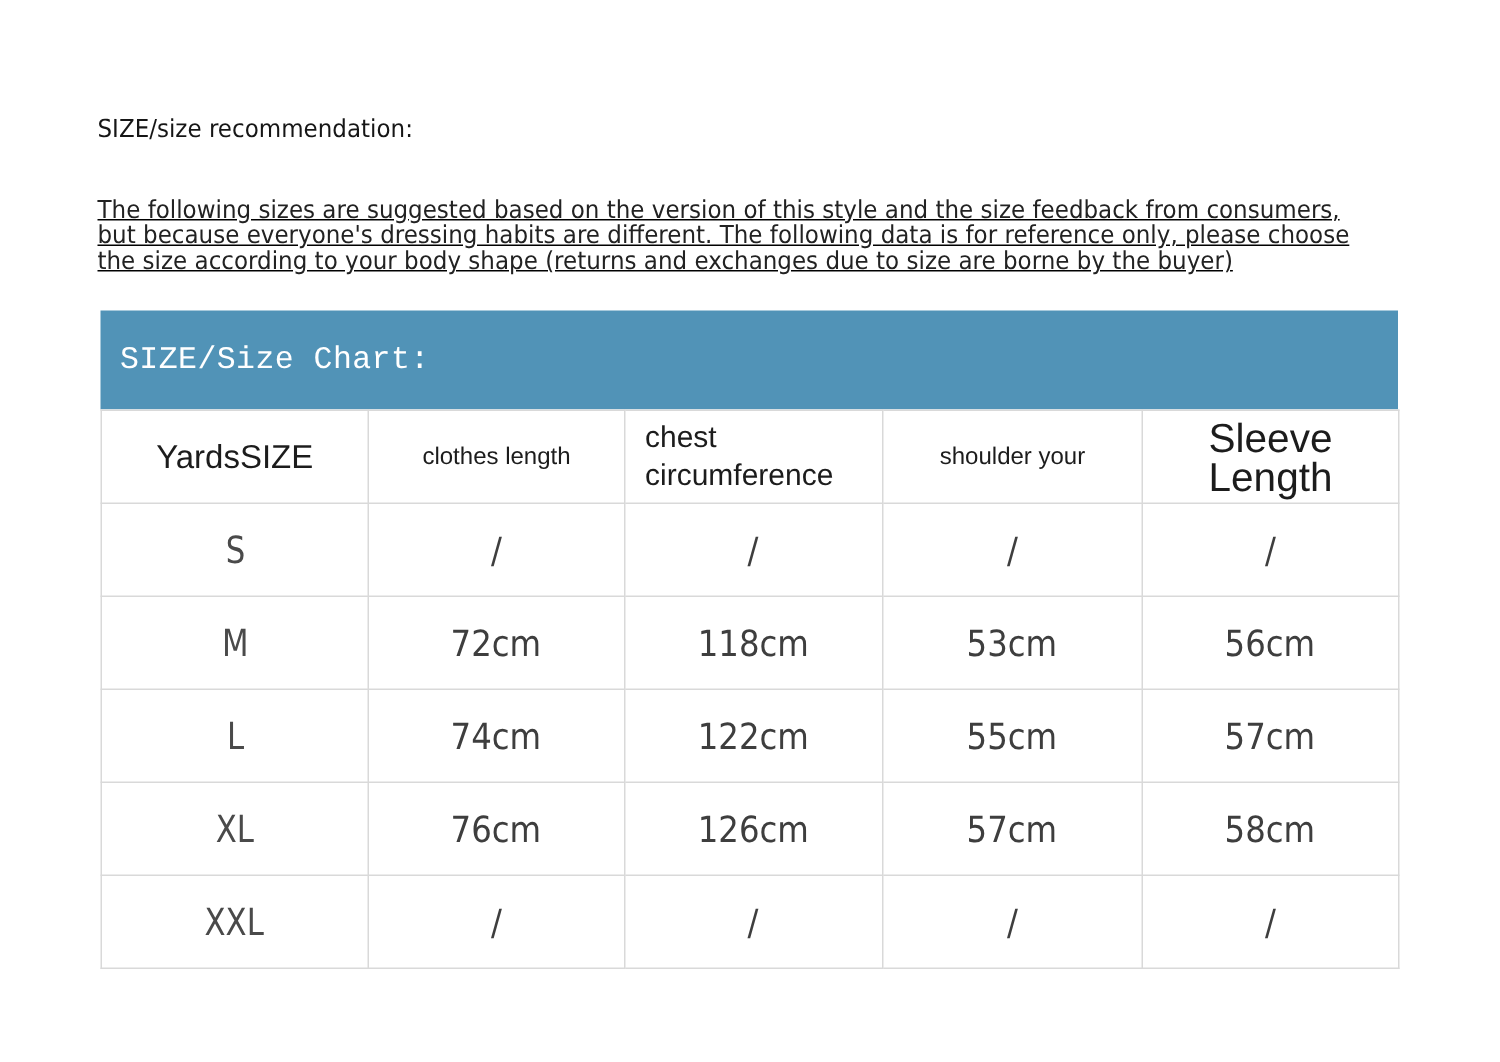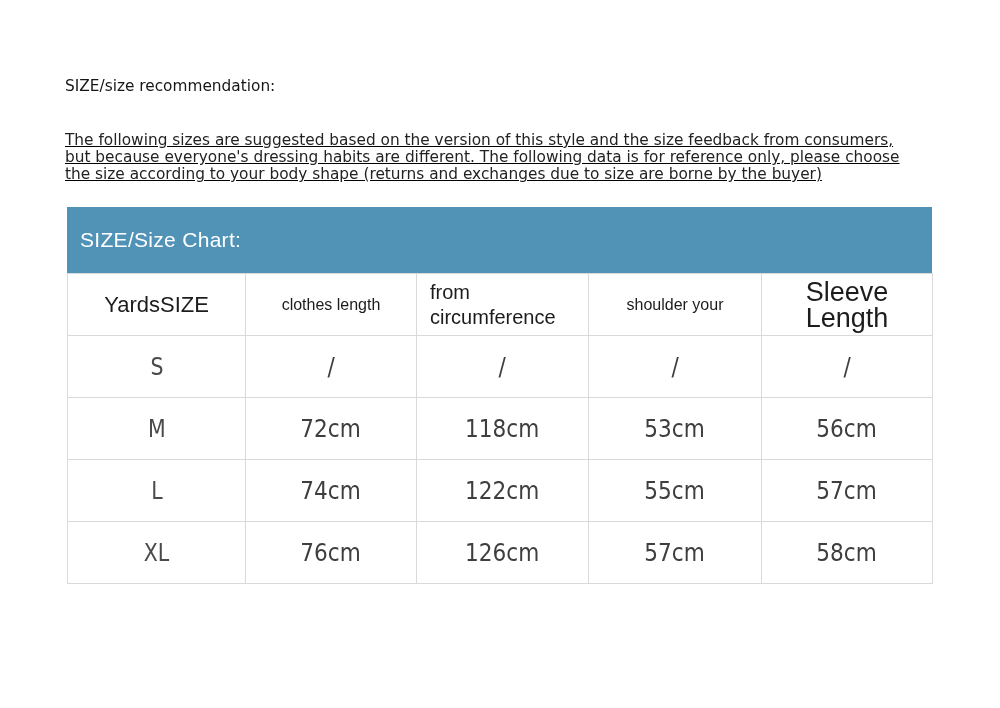--- a/index.html
+++ b/index.html
@@ -46,21 +46,21 @@
     left: 67px;
     top: 207px;
     width: 865px;
     height: 66px;
     background: #5193B7;
     display: flex;
     align-items: center;
   }
   .banner-title {
     color: #ffffff;
-    font-family: Liberation Sans, sans-serif;
+    font-family: Liberation Mono, monospace;
     font-size: 21px;
     padding-left: 13px;
     letter-spacing: 0.3px;
     text-align: center;
   }
   
   .size-table {
     position: absolute;
     left: 67px;
     top: 273px;
@@ -119,21 +119,21 @@
       <col style="width:178px">
         <col style="width:171px">
         <col style="width:172px">
         <col style="width:173px">
         <col style="width:171px">
     </colgroup>
     <thead>
       <tr>
         <th class="th-size">YardsSIZE</th>
         <th class="th-std">clothes length</th>
-        <th class="th-chest">from
+        <th class="th-chest">chest
 circumference</th>
         <th class="th-std">shoulder your</th>
         <th class="th-sleeve">Sleeve
 Length</th>
       </tr>
     </thead>
     <tbody>
       <tr>
         <td><span class="sz">S</span></td>
         <td><span class="val">/</span></td>
@@ -155,16 +155,23 @@
         <td><span class="val">55cm</span></td>
         <td><span class="val">57cm</span></td>
       </tr>
       <tr>
         <td><span class="sz">XL</span></td>
         <td><span class="val">76cm</span></td>
         <td><span class="val">126cm</span></td>
         <td><span class="val">57cm</span></td>
         <td><span class="val">58cm</span></td>
       </tr>
+      <tr>
+        <td><span class="sz">XXL</span></td>
+        <td><span class="val">/</span></td>
+        <td><span class="val">/</span></td>
+        <td><span class="val">/</span></td>
+        <td><span class="val">/</span></td>
+      </tr>
     </tbody>
   </table>
 
 </div>
 
 </body></html>

